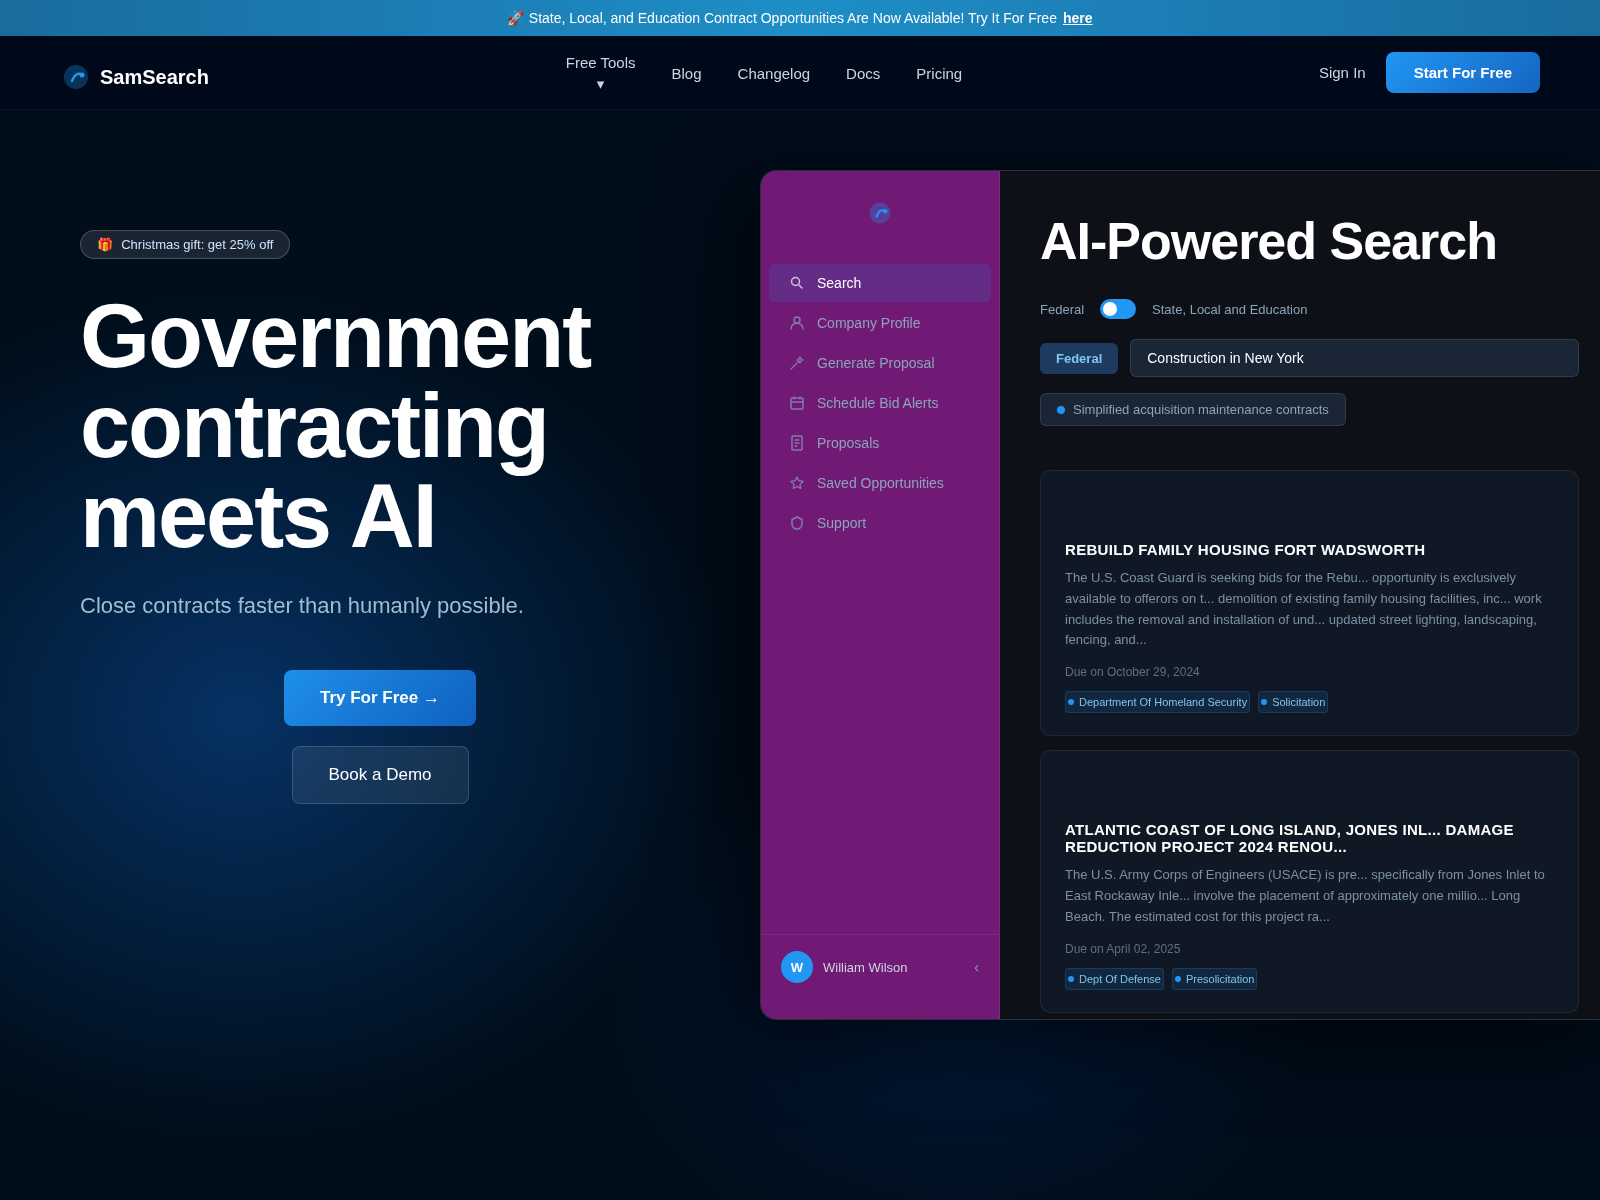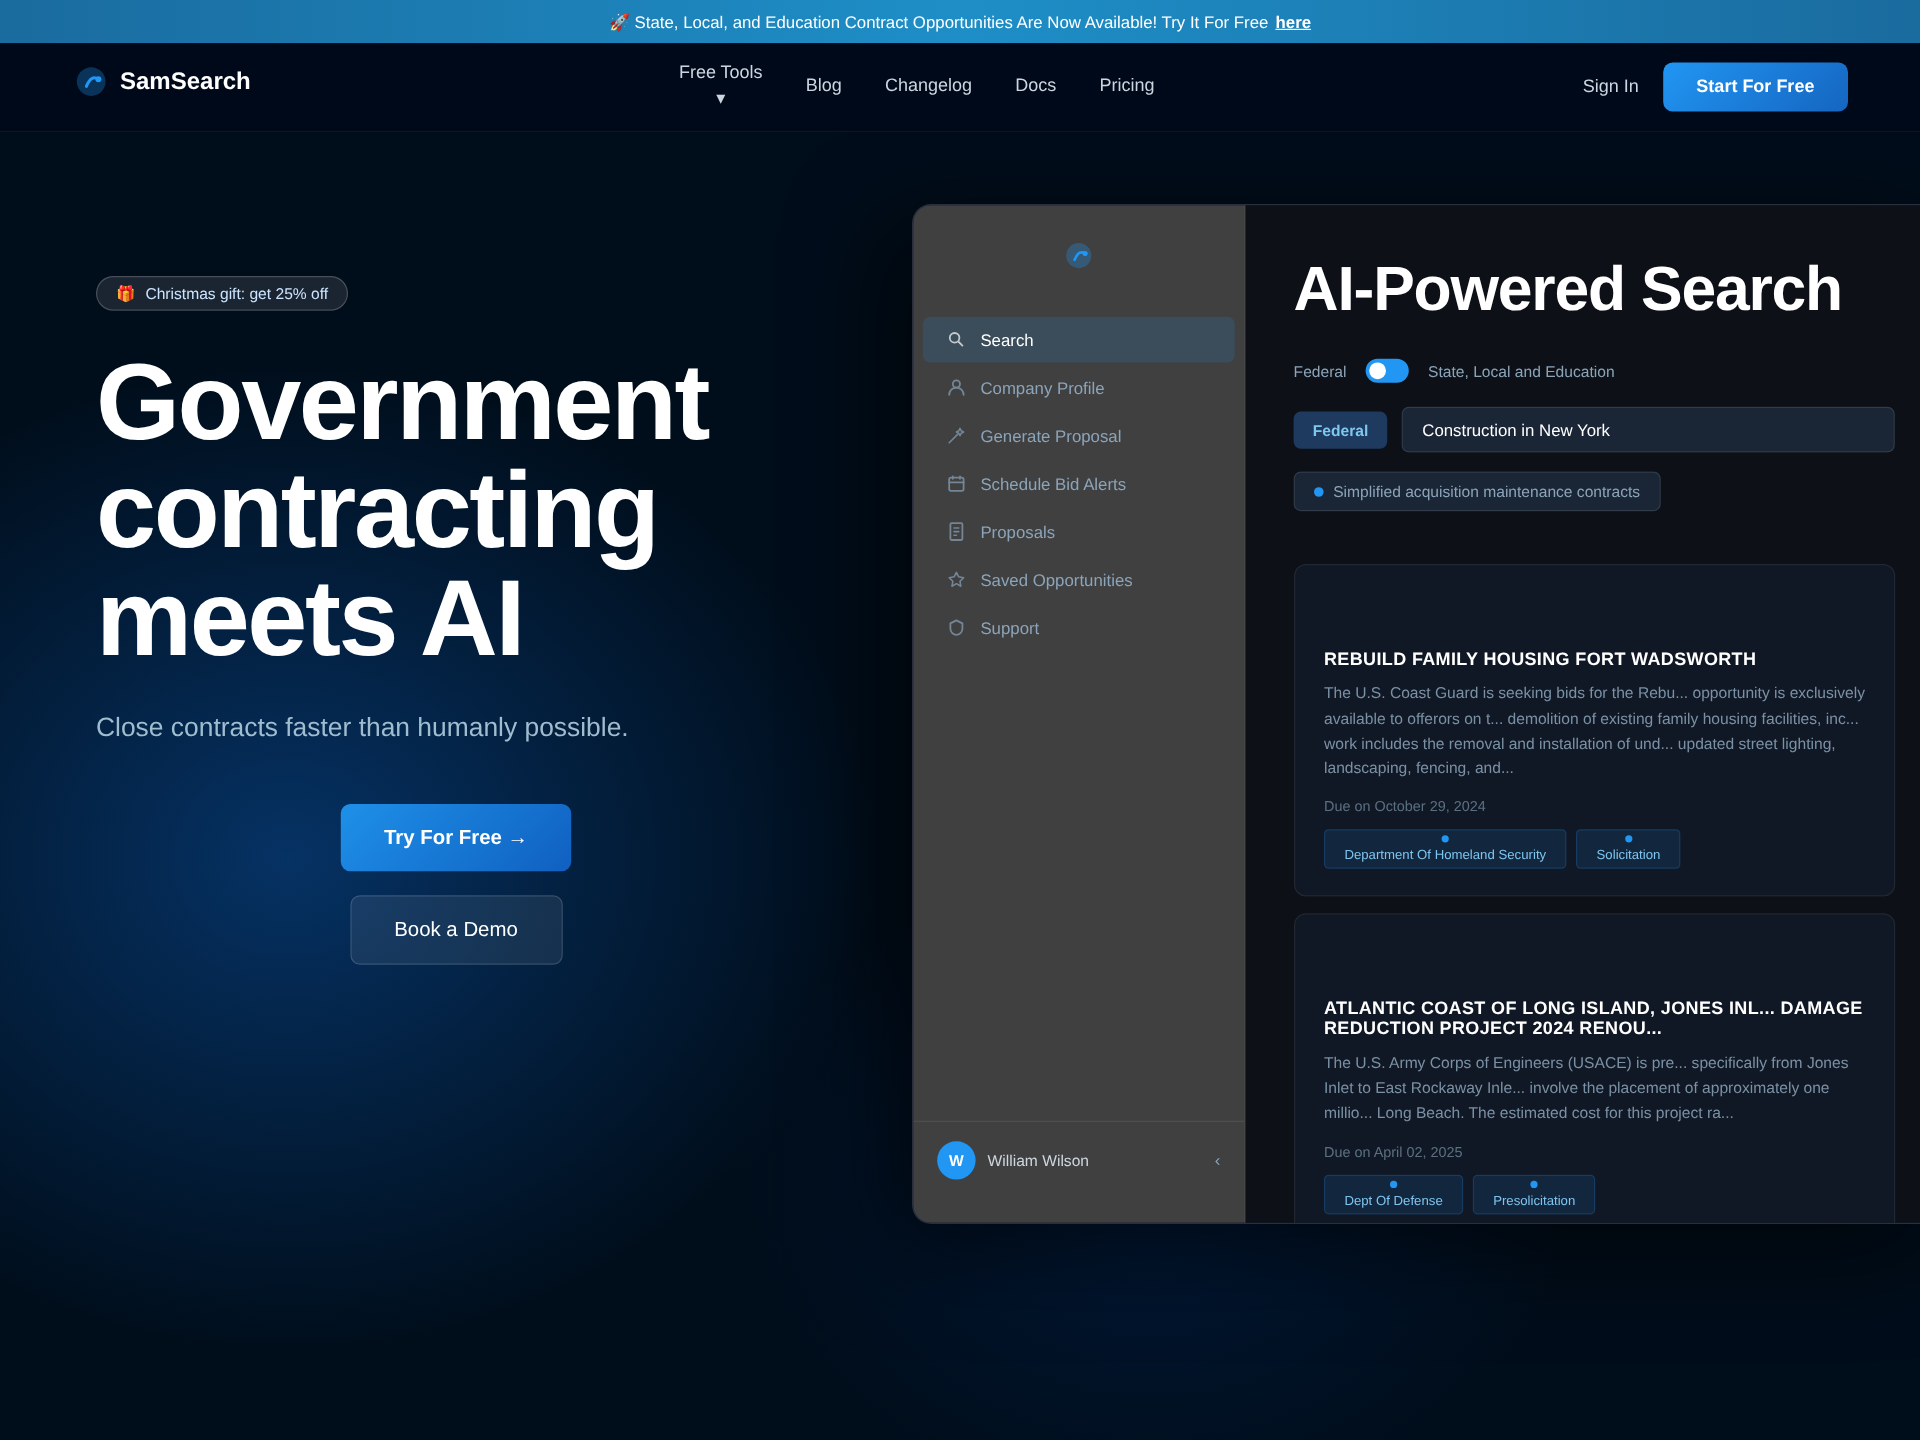--- a/index.html
+++ b/index.html
@@ -25,21 +25,21 @@
     }
     #announcement-bar a {
       color: #fff;
       font-weight: 700;
       text-decoration: underline;
     }
 
     
     #navbar {
       display: flex;
-      align-items: flex-start;
+      align-items: flex-end;
       justify-content: space-between;
       padding: 16px 60px;
       background: rgba(0,10,25,0.95);
       border-bottom: 1px solid rgba(255,255,255,0.05);
     }
     #logo {
       display: flex;
       align-items: center;
       gap: 8px;
       font-size: 20px;
@@ -198,22 +198,22 @@
       border-radius: 16px 0 0 16px;
       border: 1px solid rgba(255,255,255,0.1);
       overflow: hidden;
       display: flex;
       height: 850px;
       box-shadow: -20px 20px 80px rgba(0,0,0,0.6);
     }
 
     
     #app-sidebar {
-      width: 277px;
-      background: #404040;
+      width: 239px;
+      background: #701a75;
       border-right: 1px solid rgba(255,255,255,0.07);
       display: flex;
       flex-direction: column;
       padding: 20px 0;
       flex-shrink: 0;
       justify-content: center;
     }
 
     #sidebar-logo {
       display: flex;
@@ -413,24 +413,23 @@
       flex-wrap: wrap;
     }
 
     .result-tag {
       display: flex;
       align-items: center;
       gap: 5px;
       background: rgba(33,150,243,0.12);
       border: 1px solid rgba(33,150,243,0.2);
       border-radius: 4px;
-      padding: 4px 16px;
+      padding: 4px 2px;
       font-size: 11px;
       color: #7ec4f0;
-      flex-direction: column;
     }
 
     .result-tag-dot {
       width: 6px;
       height: 6px;
       border-radius: 50%;
       background: #2196f3;
       flex-shrink: 0;
     }
   </style>

